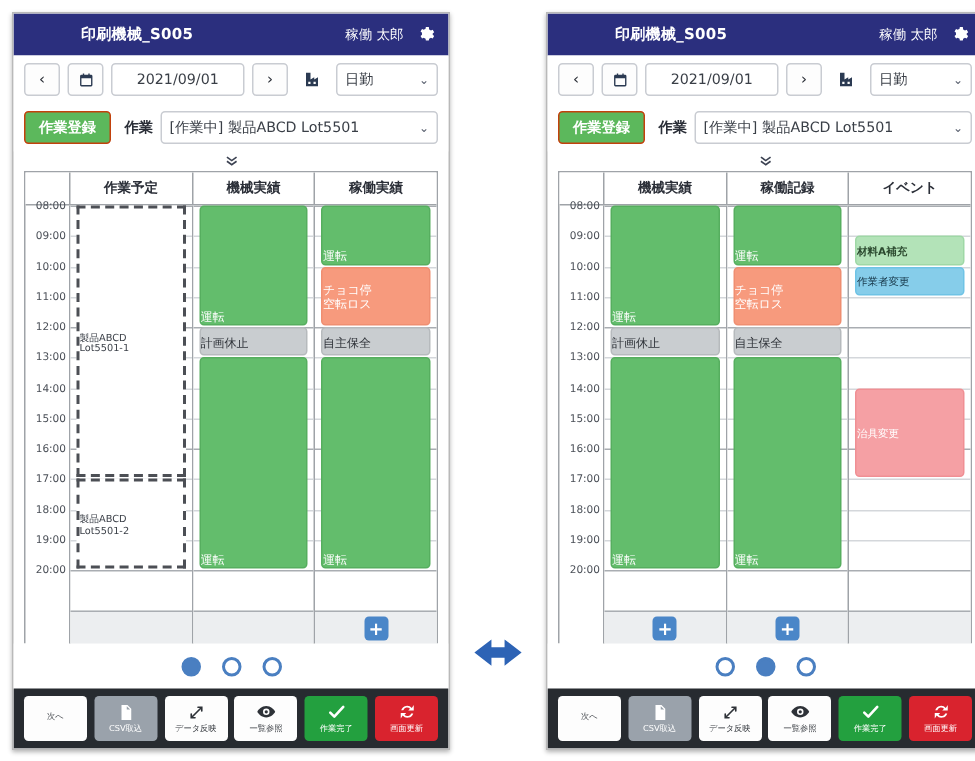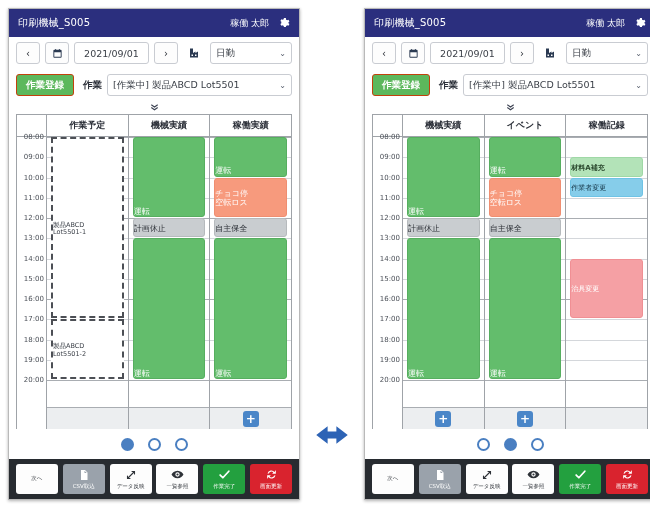--- a/index.html
+++ b/index.html
@@ -31,21 +31,21 @@
   
   .titlebar {
     height: 28px;
     background: #2b2f7e;
     color: #ffffff;
     display: flex;
     align-items: center;
     padding: 0 9px;
     flex: 0 0 auto;
   }
-  .titlebar .t-title { font-size: 10px; font-weight: 400; letter-spacing: .2px; }
+  .titlebar .t-title { font-size: 10px; font-weight: 700; letter-spacing: .2px; margin-left: 36px; }
   .titlebar .spacer { flex: 1; }
   .titlebar .t-user { font-size: 9px; margin-right: 9px; }
   .gear {
     width: 12px; height: 12px;
     display: inline-block;
     position: relative;
   }
   .gear svg { display: block; }
 
   
@@ -89,21 +89,21 @@
     background: #fff;
     display: flex; align-items: center;
     padding: 0 5px;
     font-size: 9.5px;
     color: #3a3f47;
     cursor: pointer;
     gap: 5px;
   }
   .select-box .sv { flex: 1; white-space: nowrap; overflow: hidden; }
   .caret { font-size: 8px; color: #5a6170; }
-  .sel-shift { width: 82px; }
+  .sel-shift { width: 68px; }
 
   .btn-green {
     background: #5cb85c;
     color: #fff;
     border: 1px solid #c2410c;
     border-radius: 3px;
     height: 22px;
     padding: 0 9px;
     font-size: 9.5px;
     display: flex; align-items: center;
@@ -548,22 +548,22 @@
     <div class="chev-row">
       <svg viewBox="0 0 24 16" width="11" height="9" fill="none" stroke="#3c4252" stroke-width="2.4">
         <path d="M5 2l7 5 7-5M5 8l7 5 7-5"></path>
       </svg>
     </div>
 
     <div class="grid-wrap">
       <div class="grid-head">
         <div class="hc col-time"></div>
         <div class="hc col-data">機械実績</div>
+        <div class="hc col-data">稼働記録</div>
         <div class="hc col-data">イベント</div>
-        <div class="hc col-data">稼働記録</div>
       </div>
       <div class="grid-body" id="body-right" style="height: 265px;">
           <div class="time-col">
             <div class="tl" style="top: 0px;">08:00</div>
             <div class="tl" style="top: 20.25px;">09:00</div>
             <div class="tl" style="top: 40.5px;">10:00</div>
             <div class="tl" style="top: 60.75px;">11:00</div>
             <div class="tl" style="top: 81px;">12:00</div>
             <div class="tl" style="top: 101.25px;">13:00</div>
             <div class="tl" style="top: 121.5px;">14:00</div>

